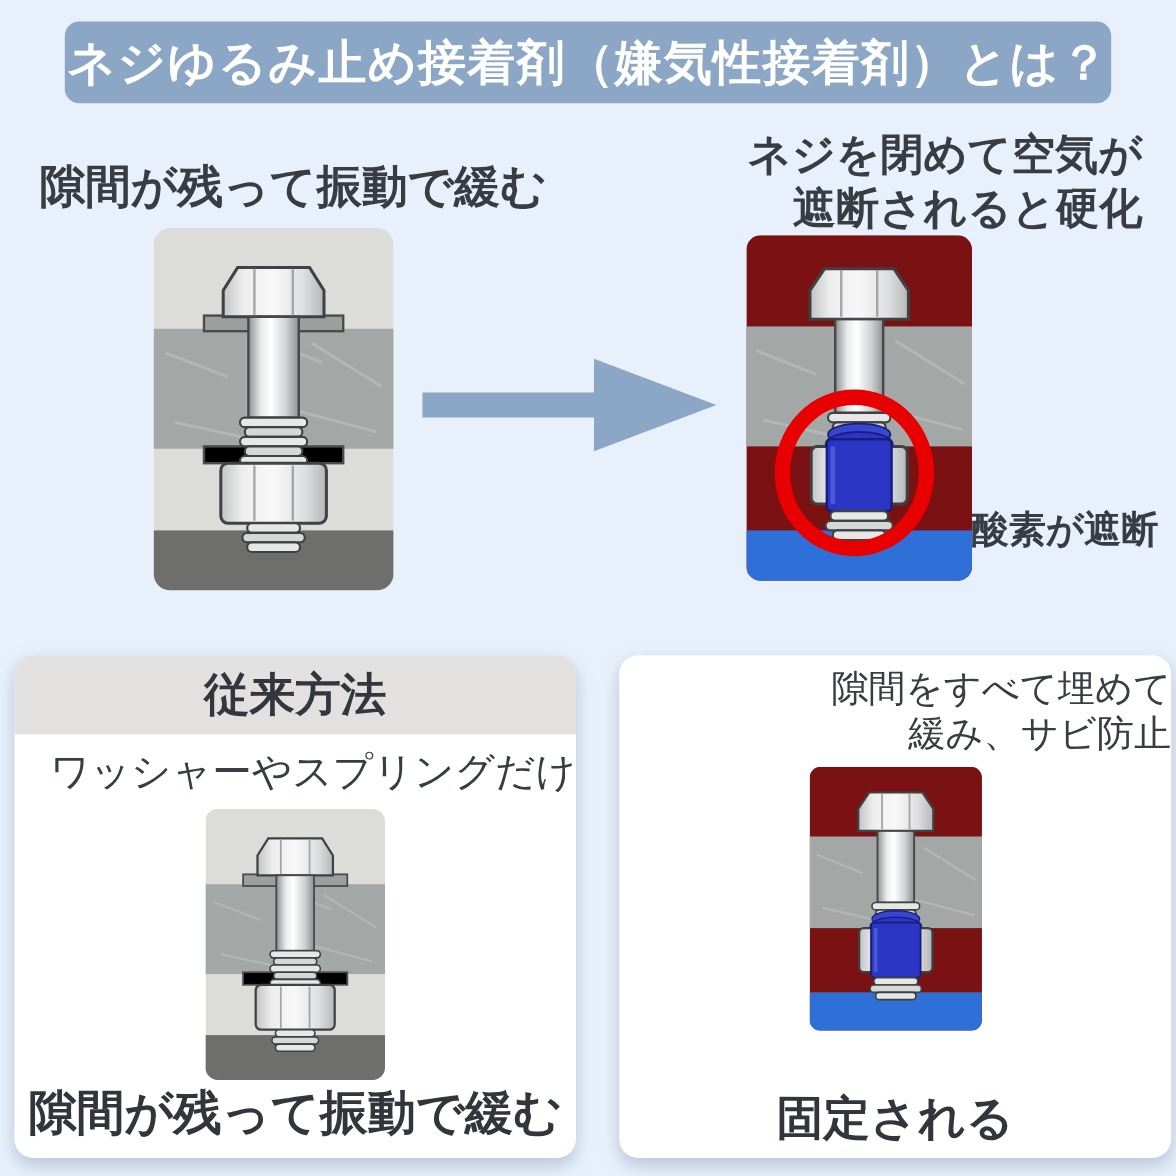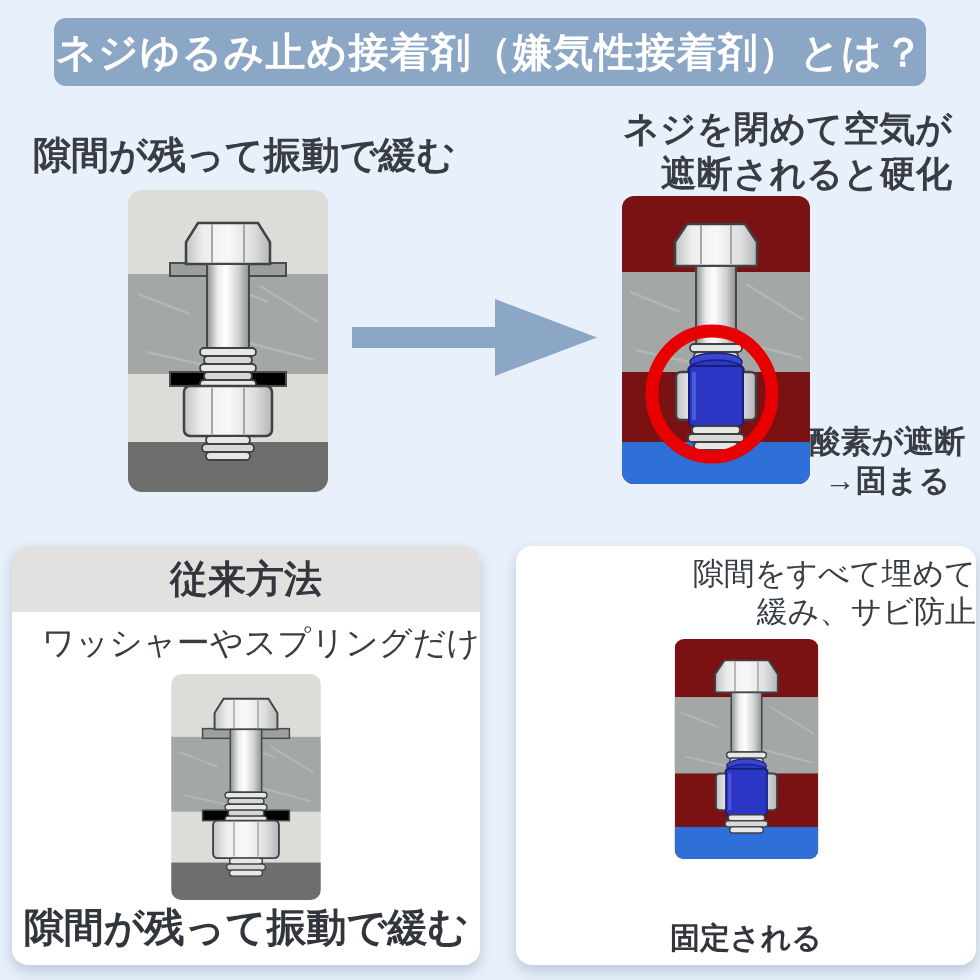--- a/index.html
+++ b/index.html
@@ -51,21 +51,21 @@
     margin-top:9px;text-align:right;font-weight:normal;color:#383d44;
   }
   .card-left  .card-sub{font-size:33px;white-space:nowrap;}
   .card-right .card-sub{font-size:31px;line-height:38px;}
   .card-fig{display:block;margin:8px auto 0;}
   .card-footer{
     position:absolute;left:0;right:0;bottom:10px;text-align:center;
     font-weight:bold;color:#32363c;white-space:nowrap;
   }
   .card-left  .card-footer{font-size:40px;}
-  .card-right .card-footer{font-size:30px;bottom:6px;}
+  .card-right .card-footer{font-size:39px;bottom:6px;}
 </style>
 </head>
 <body>
 
 <svg width="0" height="0" style="position:absolute" aria-hidden="true">
   <defs>
     <linearGradient id="gShaft" x1="0" y1="0" x2="1" y2="0">
       <stop offset="0" stop-color="#8f9092"></stop>
       <stop offset="0.25" stop-color="#e9eaeb"></stop>
       <stop offset="0.45" stop-color="#ffffff"></stop>
@@ -155,21 +155,20 @@
     <polygon points="2,37 145,37 145,9 247,47.5 145,86 145,58 2,58" fill="#8ca6c6"></polygon>
   </svg>
 
   <svg class="abs fig-right" width="188" height="288" viewBox="0 0 188 288">
     <use href="#bolt-glued"></use>
     <ellipse cx="90" cy="198" rx="60" ry="63" fill="none" stroke="#e80000" stroke-width="13"></ellipse>
   </svg>
 
   <div class="abs oxygen-note">
     <div>酸素が遮断</div>
-    <div>→固まる</div>
   </div>
 </div>
 
 <div>
 
   <div class="abs card card-left">
     <div class="card-header">従来方法</div>
     <div class="card-sub">ワッシャーやスプリングだけ</div>
     <svg class="card-fig" width="150" height="226" viewBox="0 0 200 302">
       <use href="#bolt-plain"></use>

